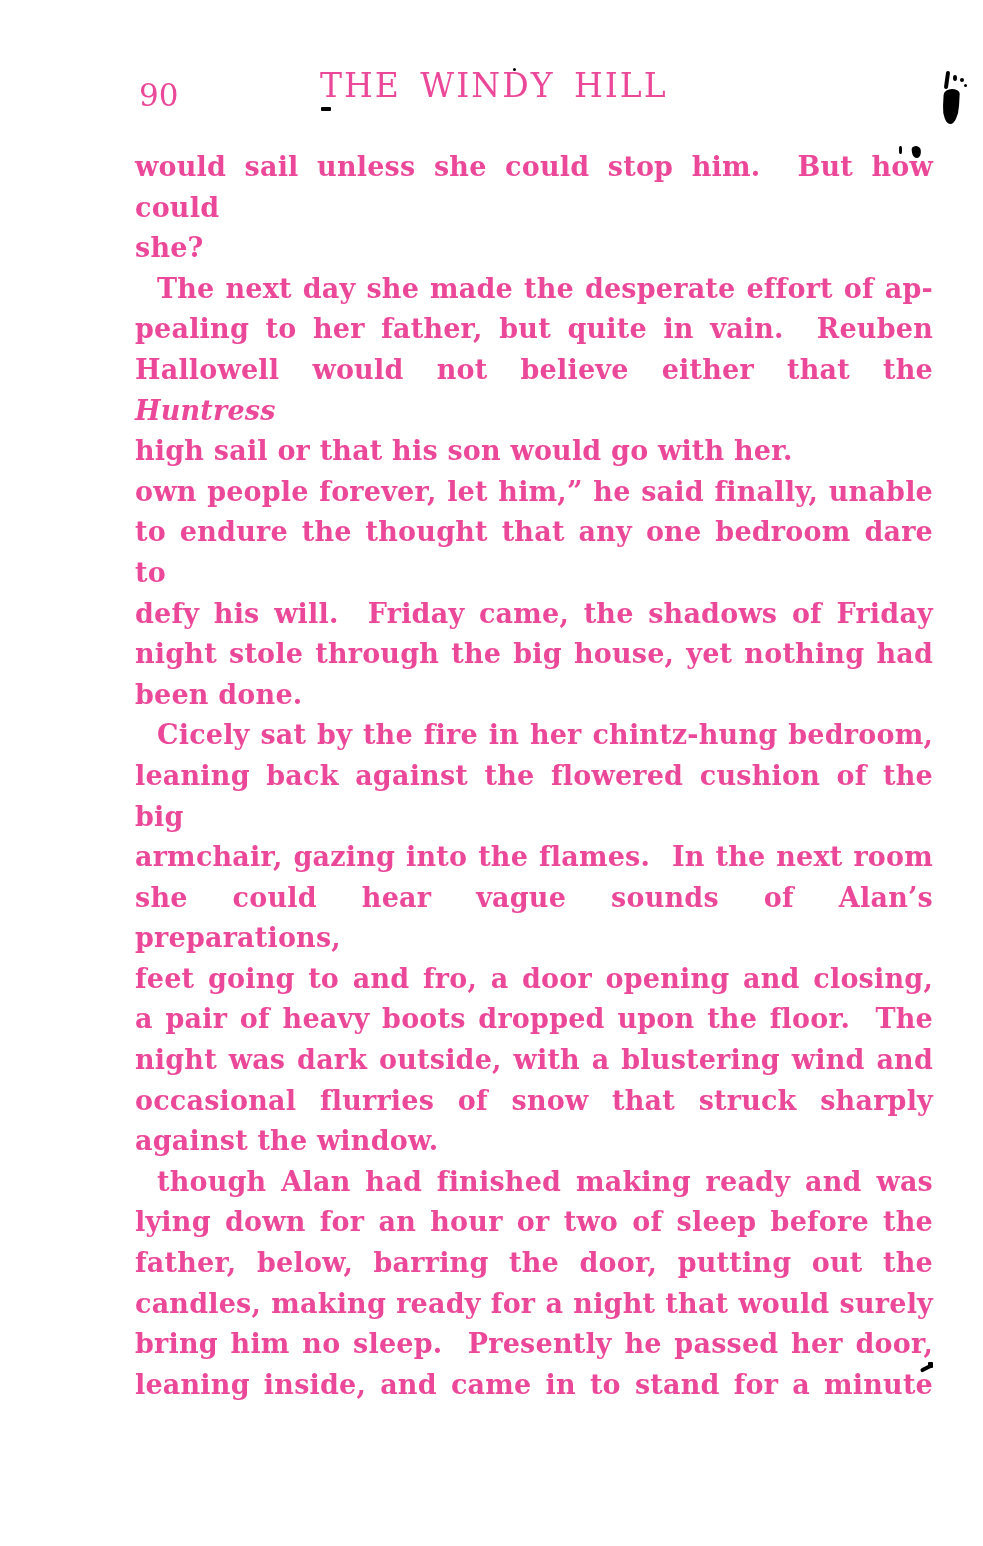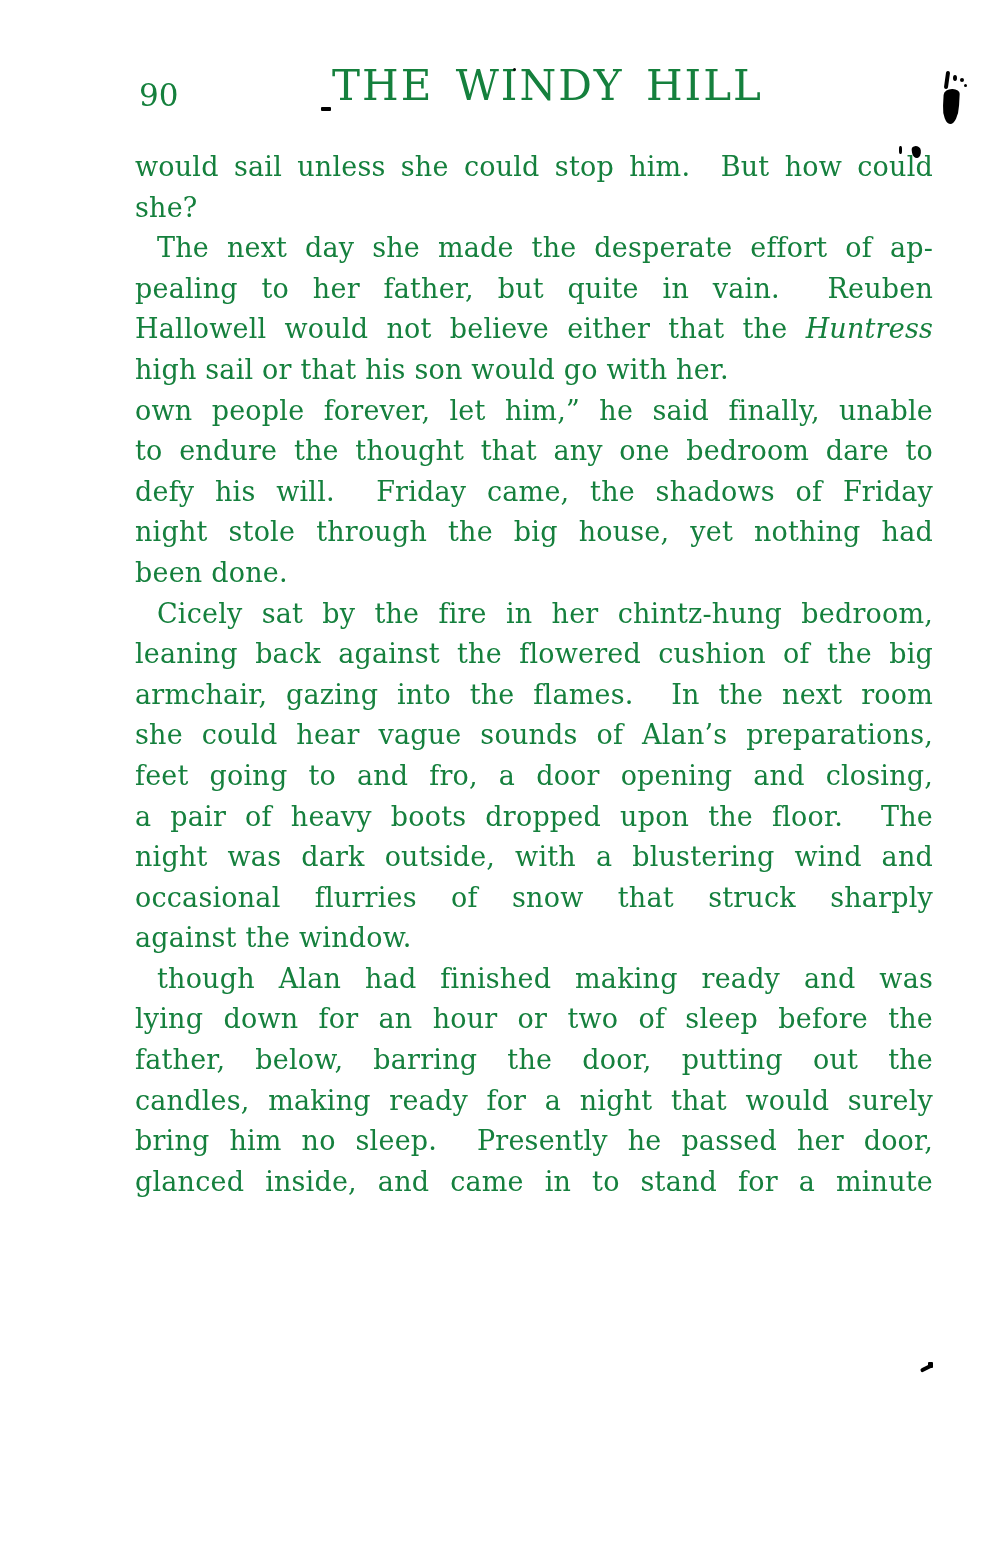--- a/index.html
+++ b/index.html
@@ -1,36 +1,36 @@
 <!DOCTYPE html>
 <html><head>
 <meta charset="utf-8">
 <style>
   html, body { margin: 0; padding: 0; }
   body { width: 983px; height: 1546px; background: #ffffff; }
   .page {
     position: relative; width: 983px; height: 1546px;
-    background: #ffffff; color: #15803d; overflow: hidden;
+    background: #ffffff; color: #ec4899; overflow: hidden;
     font-family: "DejaVu Serif", "Liberation Serif", serif;
   }
   .pagenum {
     position: absolute; left: 139px; top: 77px;
     font-size: 31px; line-height: 36px;
   }
   .title {
     position: absolute; left: 320px; top: 67px;
-    font-size: 42px; line-height: 38px;
-    letter-spacing: 2px; word-spacing: 7px; white-space: nowrap; margin-left: 12px;
+    font-size: 33px; line-height: 38px;
+    letter-spacing: 2px; word-spacing: 7px; white-space: nowrap;
   }
   .text {
     position: absolute; left: 135px; top: 147px; width: 798px;
     font-size: 27px; line-height: 40.6px; letter-spacing: 0.2px;
   }
   .para { margin: 0; }
-  .line { white-space: pre-wrap; }
+  .line { white-space: pre-wrap; font-weight: bold; }
   .line.just { text-align: justify; text-align-last: justify; }
   .para.indent .line:first-child { text-indent: 22px; }
   .line i { font-style: italic; }
 
   
   .mark { position: absolute; background: #000; }
   .ink-blot { left: 943px; top: 89px; width: 16px; height: 35px;
     border-radius: 55% 45% 50% 50% / 18% 12% 55% 52%; transform: rotate(3deg); }
   .ink-stem { left: 945px; top: 71px; width: 4px; height: 18px;
     border-radius: 2px; transform: rotate(8deg); }
@@ -82,21 +82,21 @@
         <div class="line just"><span>night was dark outside, with a blustering wind and</span></div>
         <div class="line just"><span>occasional flurries of snow that struck sharply</span></div>
         <div class="line"><span>against the window.</span></div>
       </div>
       <div class="para indent">
         <div class="line just"><span>though Alan had finished making ready and was</span></div>
         <div class="line just"><span>lying down for an hour or two of sleep before the</span></div>
         <div class="line just"><span>father, below, barring the door, putting out the</span></div>
         <div class="line just"><span>candles, making ready for a night that would surely</span></div>
         <div class="line just"><span>bring him no sleep.  Presently he passed her door,</span></div>
-        <div class="line just"><span>glanced inside, and came in to stand for a minute</span></div>
+        <div class="line just"><span>leaning inside, and came in to stand for a minute</span></div>
       </div>
     </div>
 
   <div class="mark ink-blot"></div>
   <div class="mark ink-stem"></div>
   <div class="mark speck1"></div>
   <div class="mark speck2"></div>
   <div class="mark speck3"></div>
   <div class="mark smudge"></div>
   <div class="mark edge-speck"></div>

